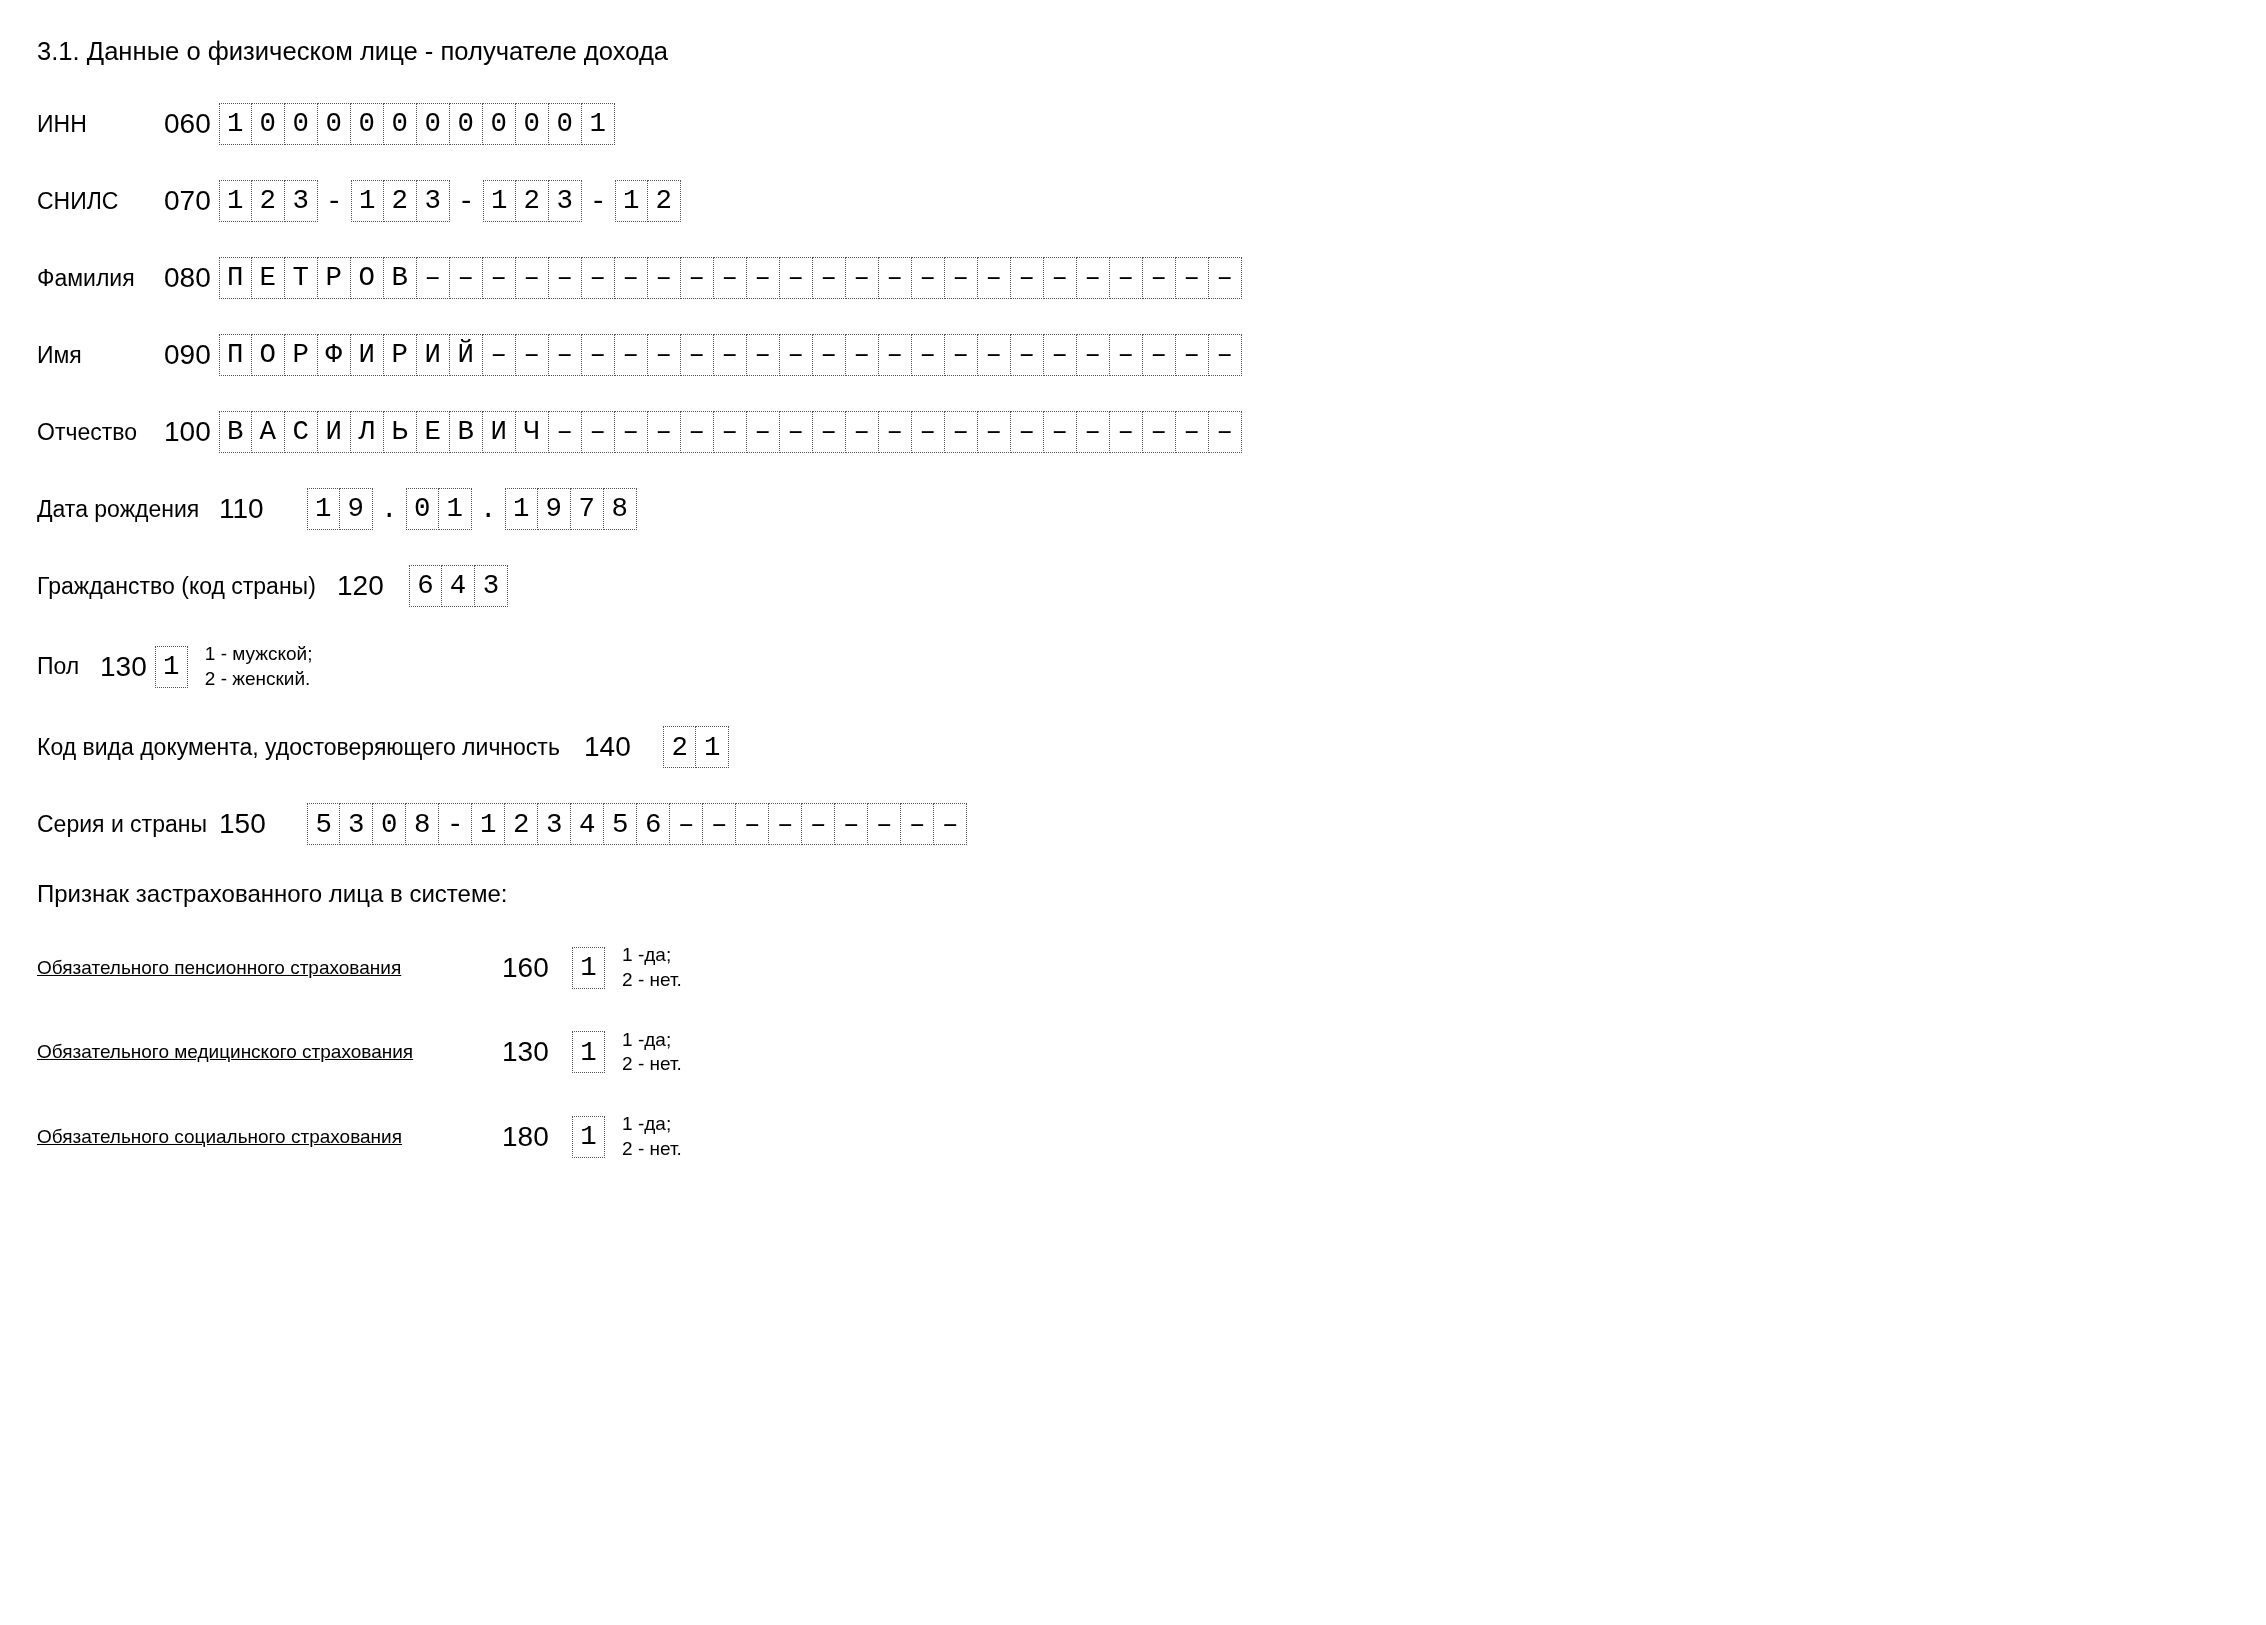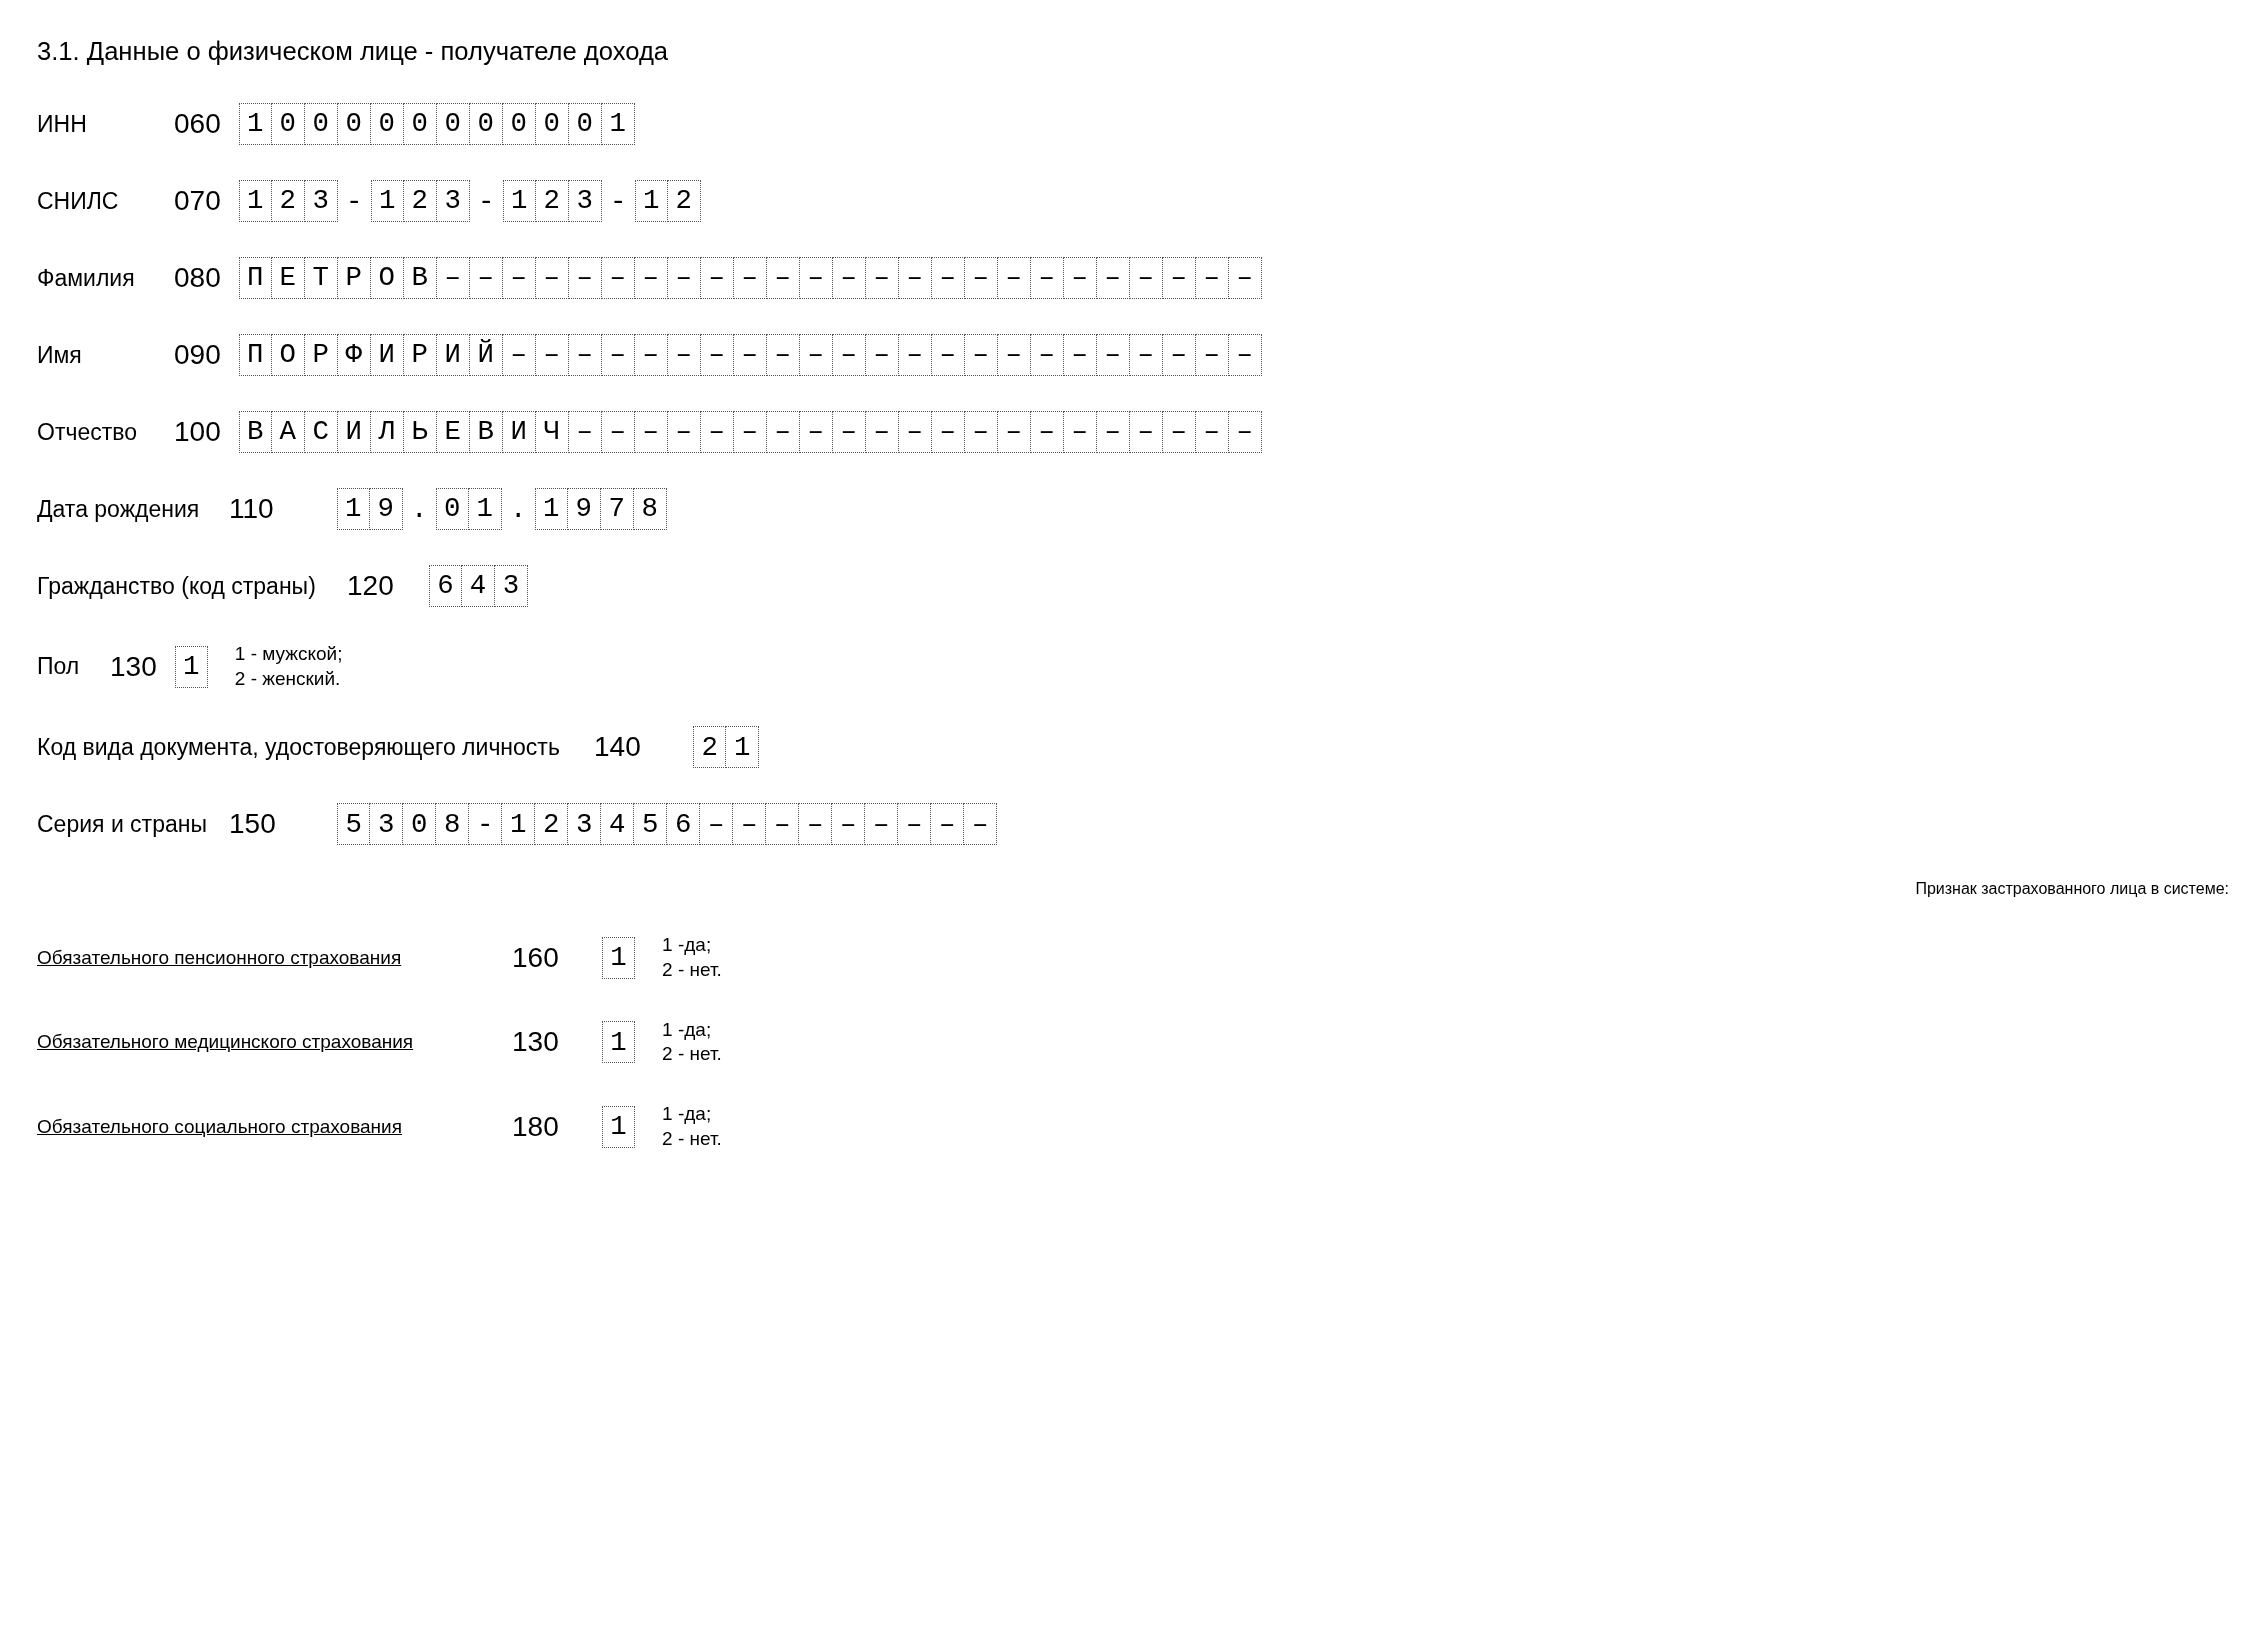--- a/index.html
+++ b/index.html
@@ -13,21 +13,21 @@
     }
     .heading {
       font-weight: normal;
       font-size: 25.6px;
       margin-bottom: 37px;
     }
     .row {
       display: flex;
       align-items: center;
       margin-bottom: 35px;
-      gap: 18px;
+      gap: 8px;
     }
     .label {
       min-width: 119px;
       font-size: 23px;
     }
     .label.narrow { min-width: auto; }
     .code {
       min-width: 46px;
       font-size: 28px;
     }
@@ -58,24 +58,23 @@
       justify-content: center;
       font-family: 'Courier New', monospace;
       font-size: 27.4px;
     }
     .legend {
       font-size: 19px;
       line-height: 1.3;
       margin-left: 9.1px;
     }
     .subheading {
-      font-size: 16px;
+      font-size: 24px;
       margin-bottom: 35px;
       margin-top: 9.1px;
-      text-align: right;
     }
     .indent-label {
       min-width: 457px;
       font-size: 19px;
       text-decoration: underline;
     }
   </style>
 </head>
 <body>
 

